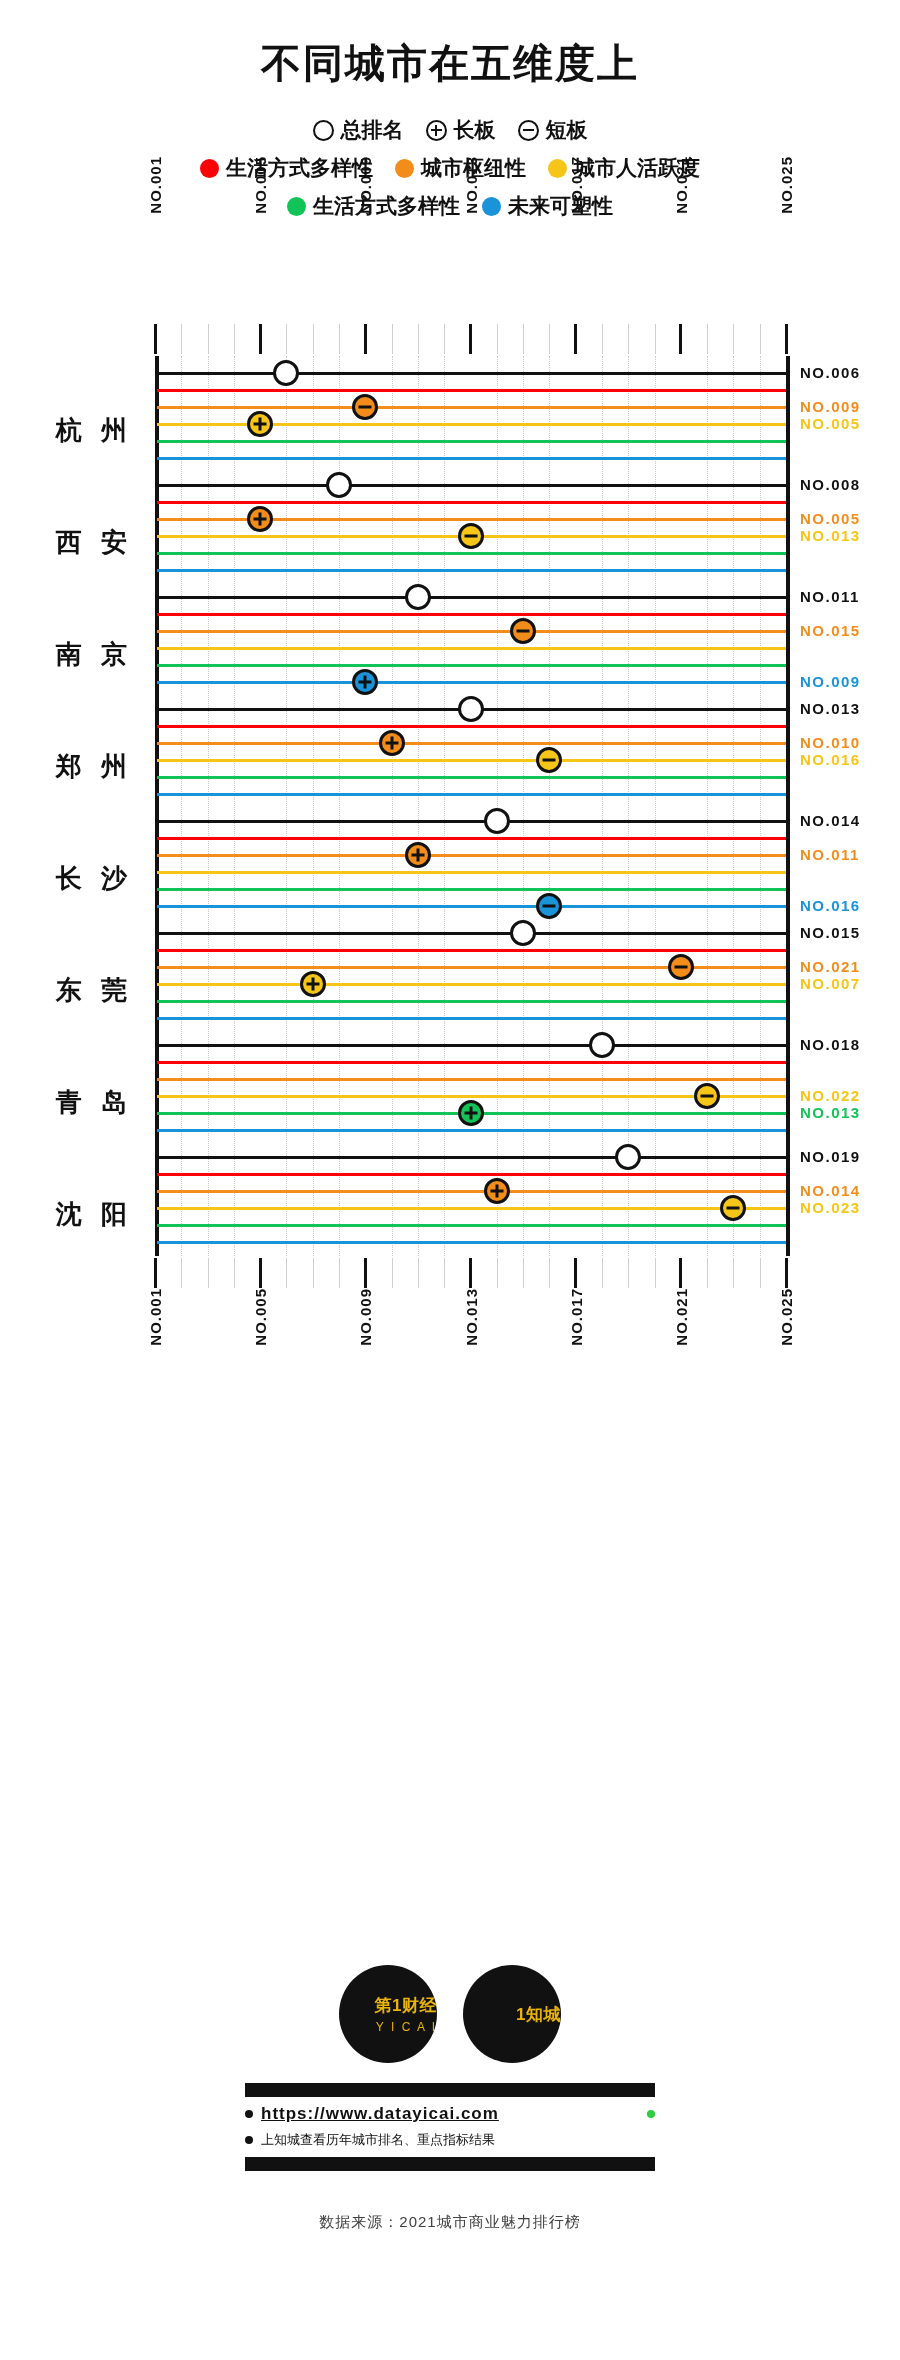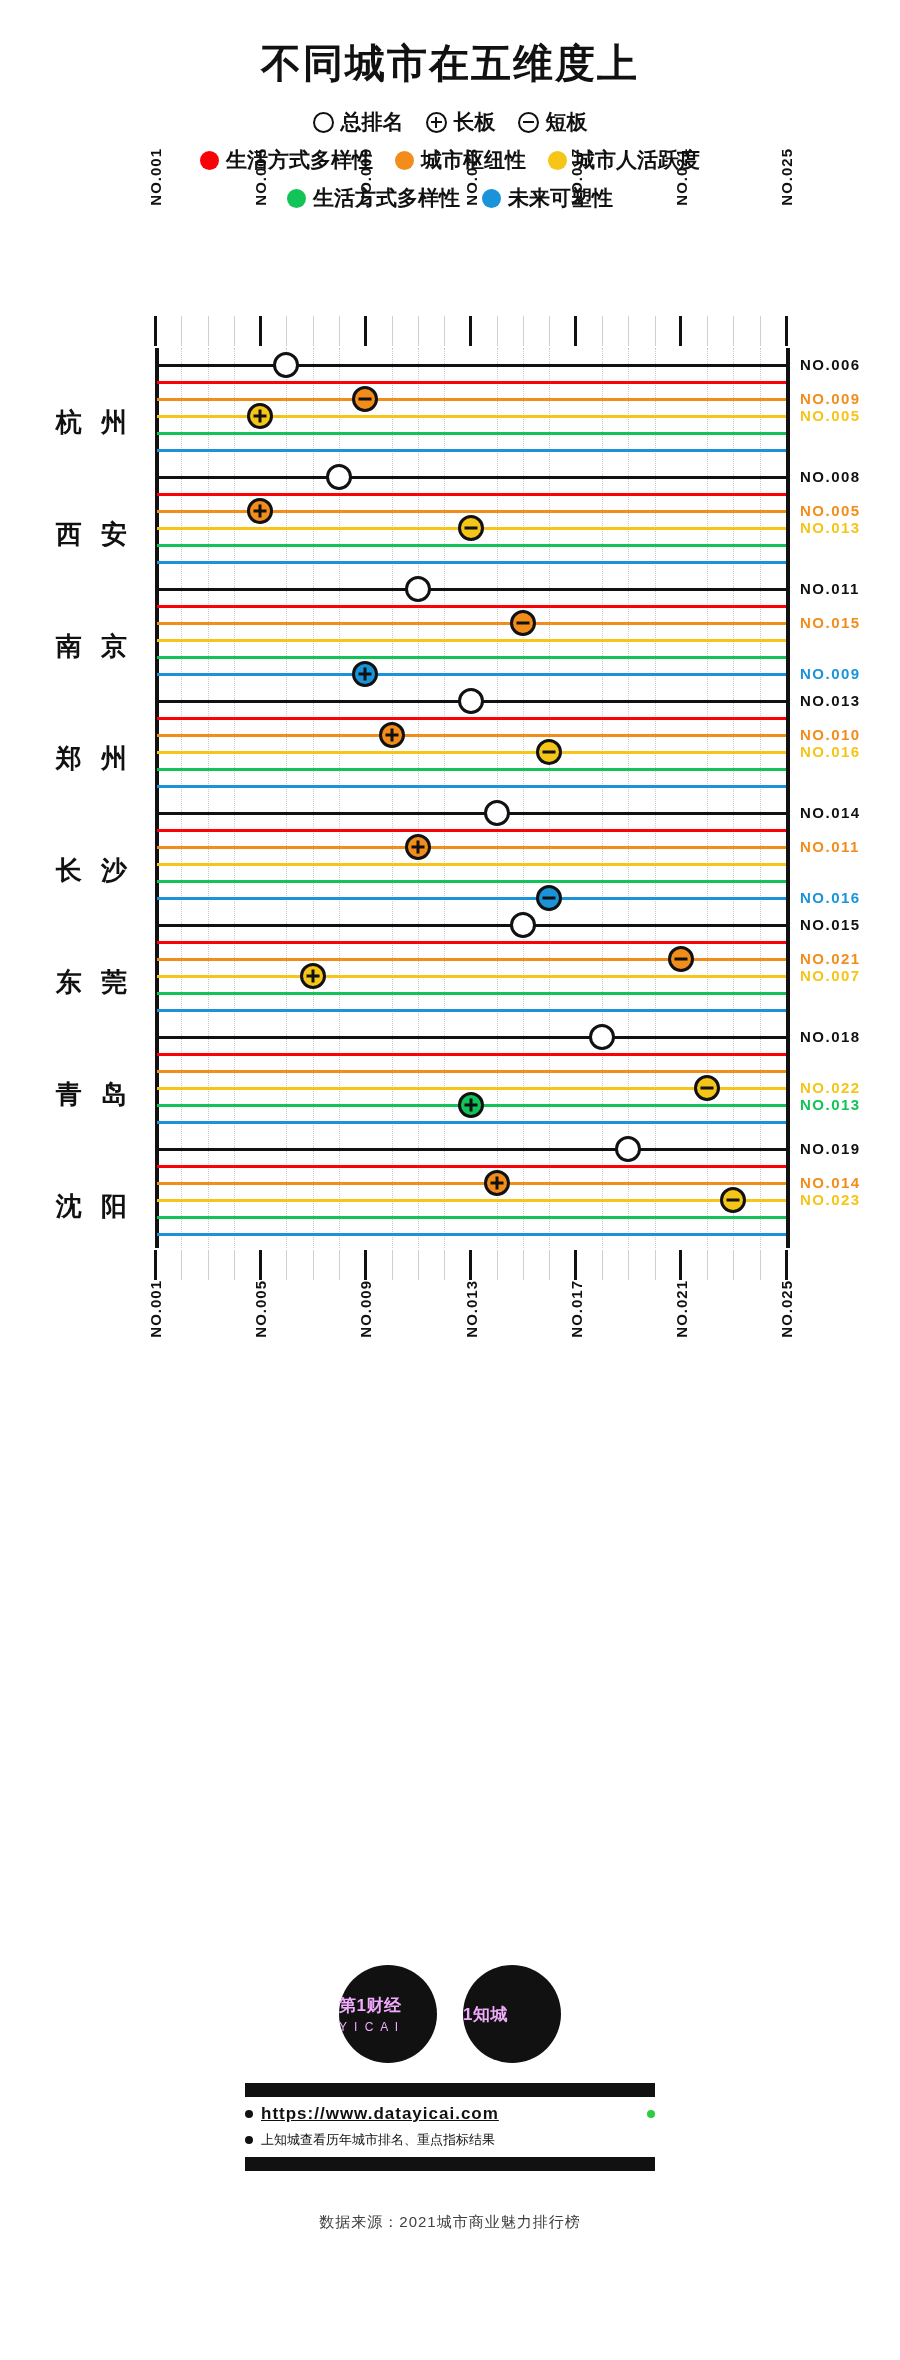--- a/index.html
+++ b/index.html
@@ -22,21 +22,21 @@
   .title-line {
     font-size: 40px;
     font-weight: bold;
     letter-spacing: 2px;
     line-height: 1.35;
     color: #111;
   }
 
   
   .legend {
-    margin-top: 18px;
+    margin-top: 26px;
     text-align: left;
   }
   .legend-row {
     display: flex;
     justify-content: center;
     align-items: center;
     gap: 22px;
     margin-bottom: 10px;
     flex-wrap: nowrap;
   }
@@ -207,24 +207,24 @@
   .logos {
     display: flex;
     justify-content: center;
     gap: 26px;
     margin-bottom: 20px;
   }
   .logo {
     width: 98px; height: 98px;
     border-radius: 50%;
     background: #111;
-    color: #f0abfc;
+    color: #eab308;
     display: flex;
     flex-direction: column;
-    align-items: flex-start;
+    align-items: flex-end;
     justify-content: center;
     font-size: 17px;
     font-weight: bold;
     letter-spacing: 0.5px;
   }
   .logo .sub {
     font-size: 12px;
     letter-spacing: 2px;
     margin-top: 3px;
     font-weight: normal;

